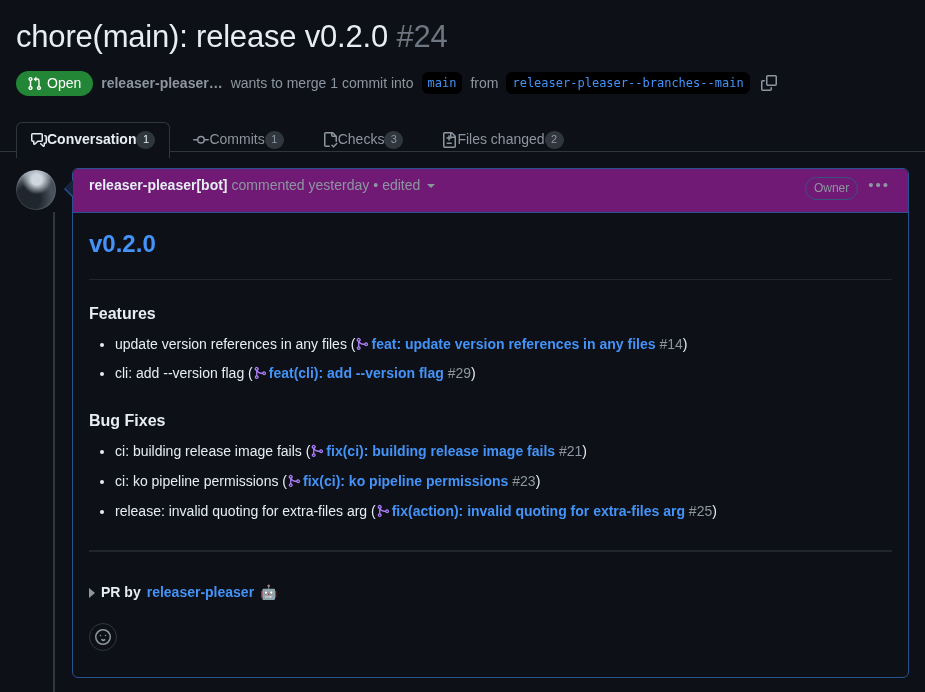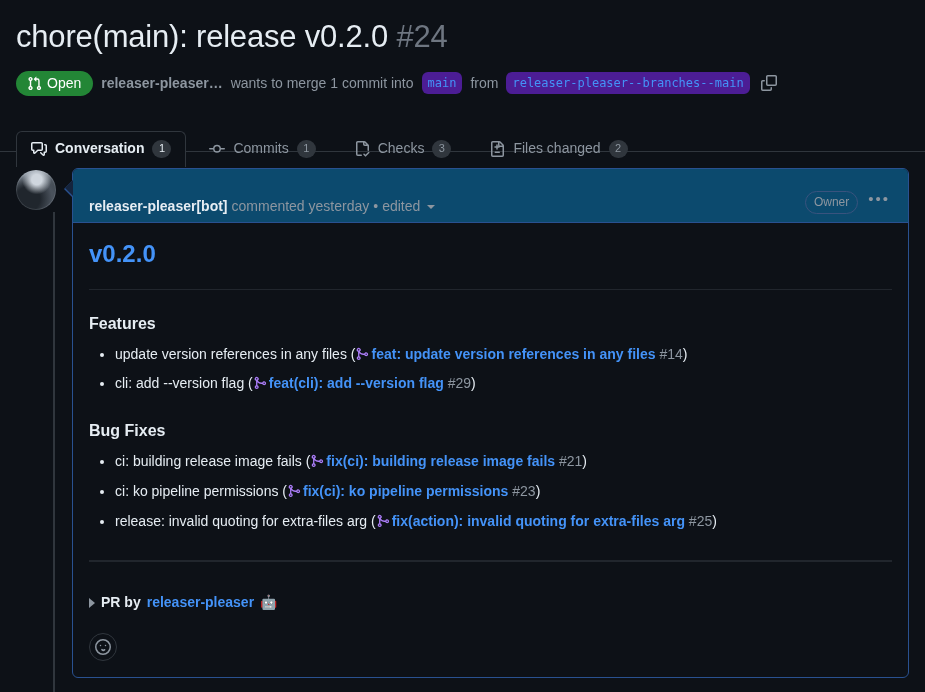--- a/index.html
+++ b/index.html
@@ -46,21 +46,21 @@
     border-radius: 2em;
     padding: 5px 12px 5px 11px;
     font-size: 14px;
     font-weight: 500;
     line-height: 1;
   }
   .state-badge svg { display: block; }
   .author-name { color: #8d96a0; font-weight: 600; }
   .branch-chip {
     display: inline-block;
-    background: #4c1d95;
+    background: #000000;
     color: #4493f8;
     border-radius: 6px;
     padding: 2px 6px;
     font-family: "DejaVu Sans Mono", "Liberation Mono", monospace;
     font-size: 12px;
     line-height: 18px;
     vertical-align: 1px;
   }
   .copy-btn {
     display: inline-flex;
@@ -77,30 +77,29 @@
     padding: 0 16px;
     border-bottom: 1px solid #30363d;
     display: flex;
     align-items: flex-end;
     gap: 8px;
     height: 38px;
   }
   .tab {
     display: inline-flex;
     align-items: center;
-    gap: 8px;
     padding: 8px 14px 9px 14px;
     font-size: 14px;
     color: #8d96a0;
     cursor: pointer;
     border: 1px solid transparent;
     border-bottom: none;
     border-radius: 6px 6px 0 0;
     position: relative;
-    top: 16px;
+    top: 7px;
     line-height: 1.2;
   }
   .tab.selected {
     color: #e6edf3;
     font-weight: 600;
     background: #0d1117;
     border-color: #30363d;
   }
   .tab .counter {
     background: #30363d;
@@ -172,28 +171,28 @@
     border-width: 9px 9px 9px 0;
     border-color: transparent #295190 transparent transparent;
   }
   .comment-box::after {
     left: -8px;
     border-width: 8px 8px 8px 0;
     border-color: transparent #15243d transparent transparent;
   }
   .comment-head {
     display: flex;
-    align-items: flex-end;
-    background: #0c4a6e;
+    align-items: flex-start;
+    background: #701a75;
     border-bottom: 1px solid #295190;
     border-radius: 5px 5px 0 0;
     padding: 8px 16px;
     font-size: 14px;
     color: #8d96a0;
-    height: 54px;
+    height: 44px;
   }
   .comment-head .who { color: #e6edf3; font-weight: 600; margin-right: 4px; }
   .meta-dropdown {
     display: inline-flex;
     align-items: center;
     gap: 4px;
     cursor: pointer;
     color: #8d96a0;
   }
   .caret {

